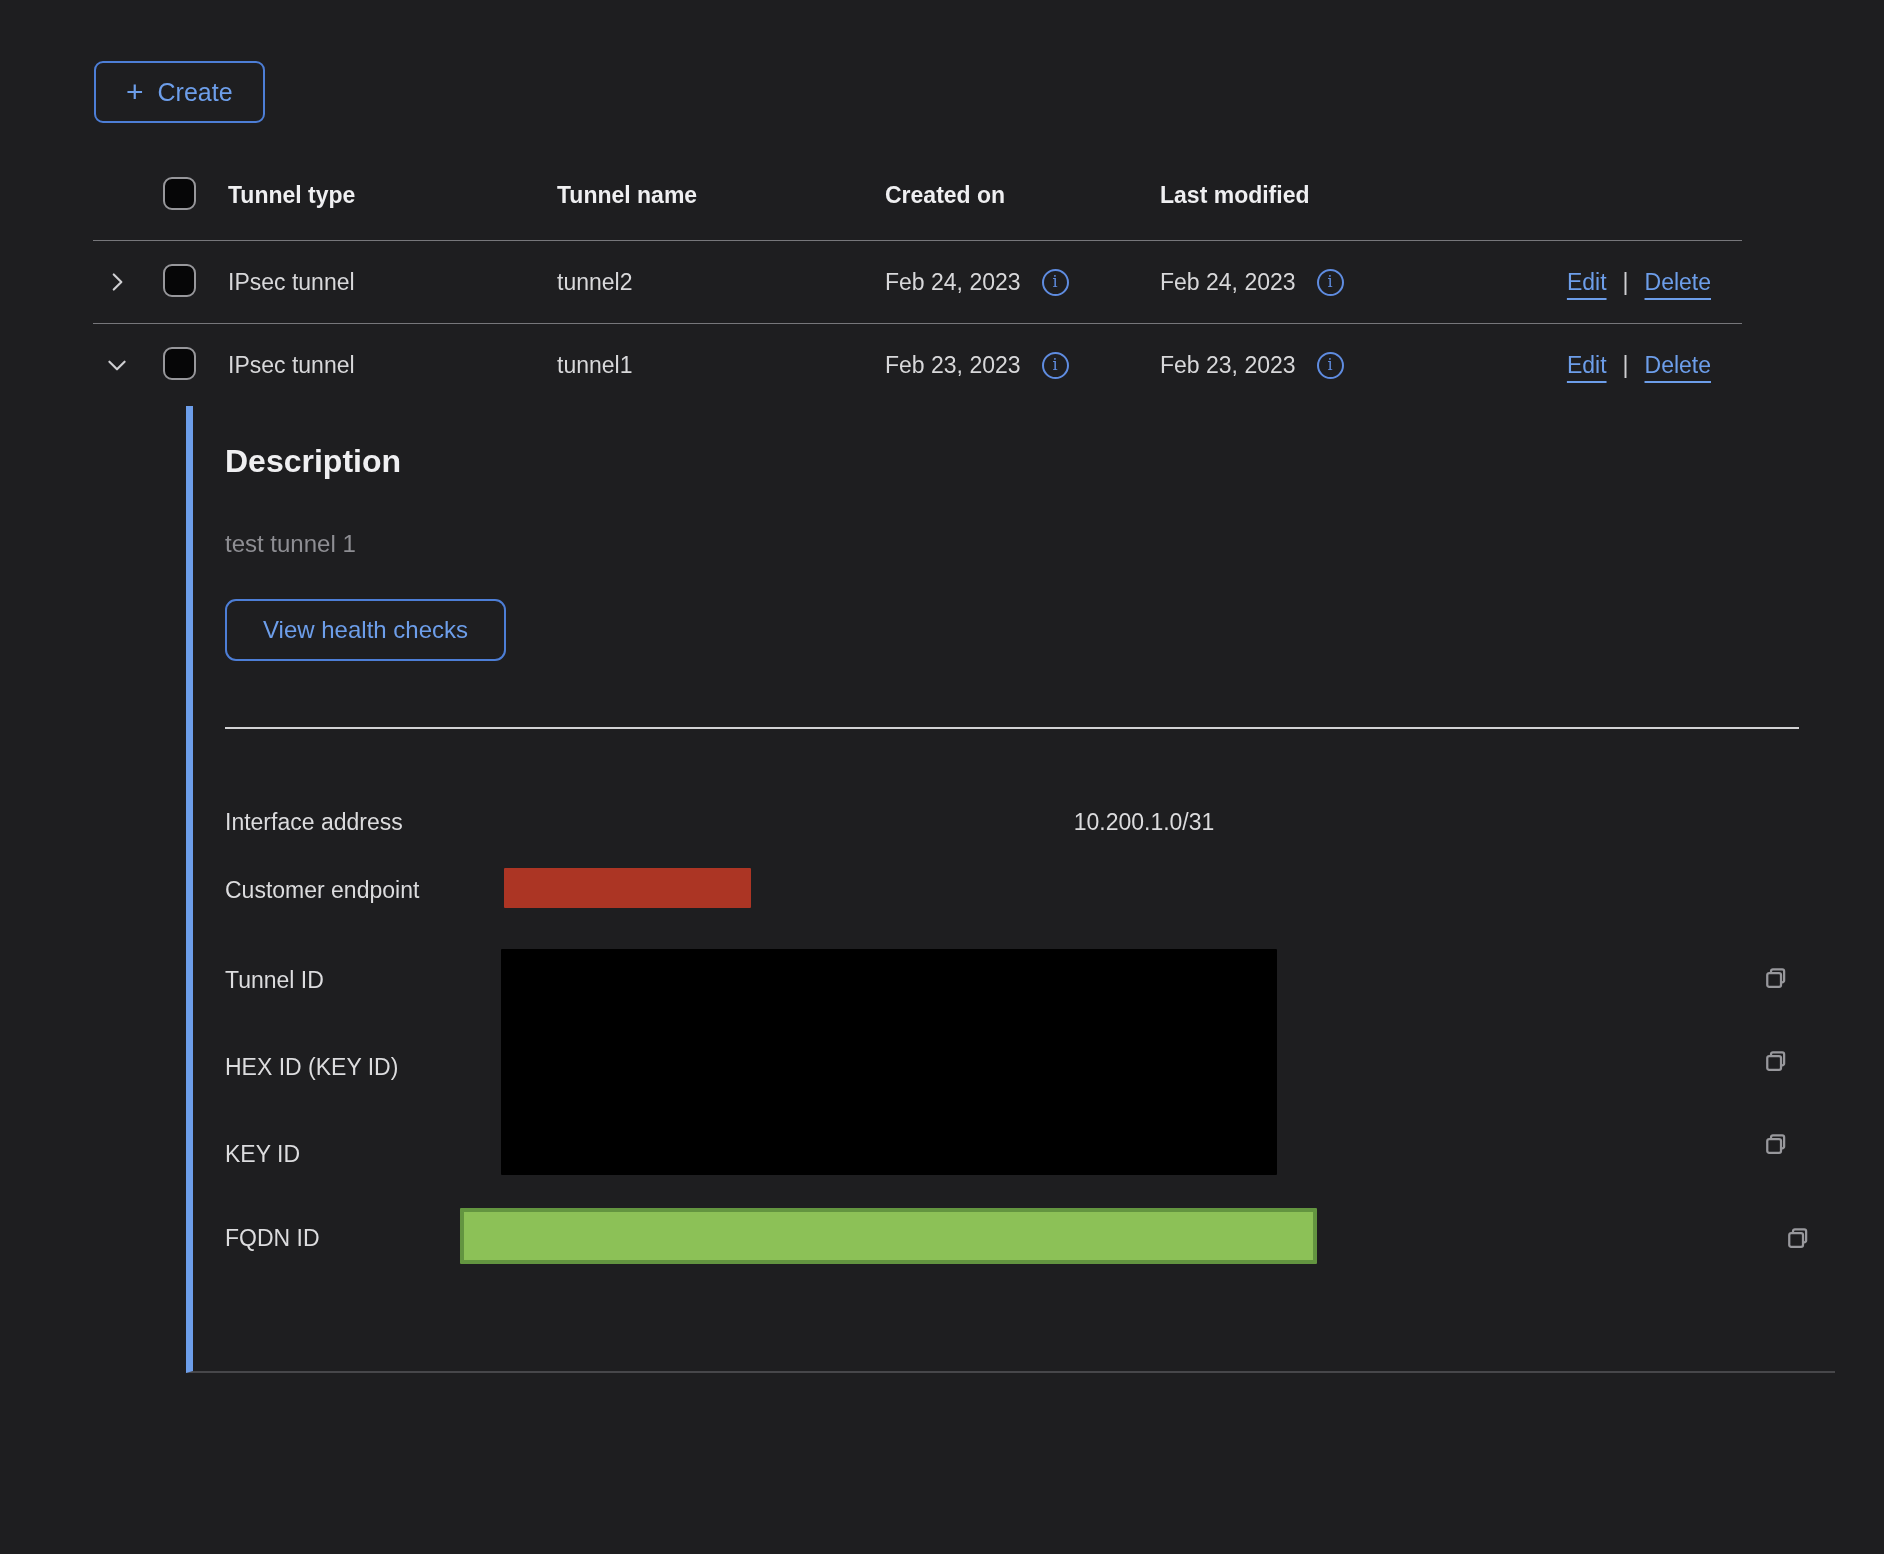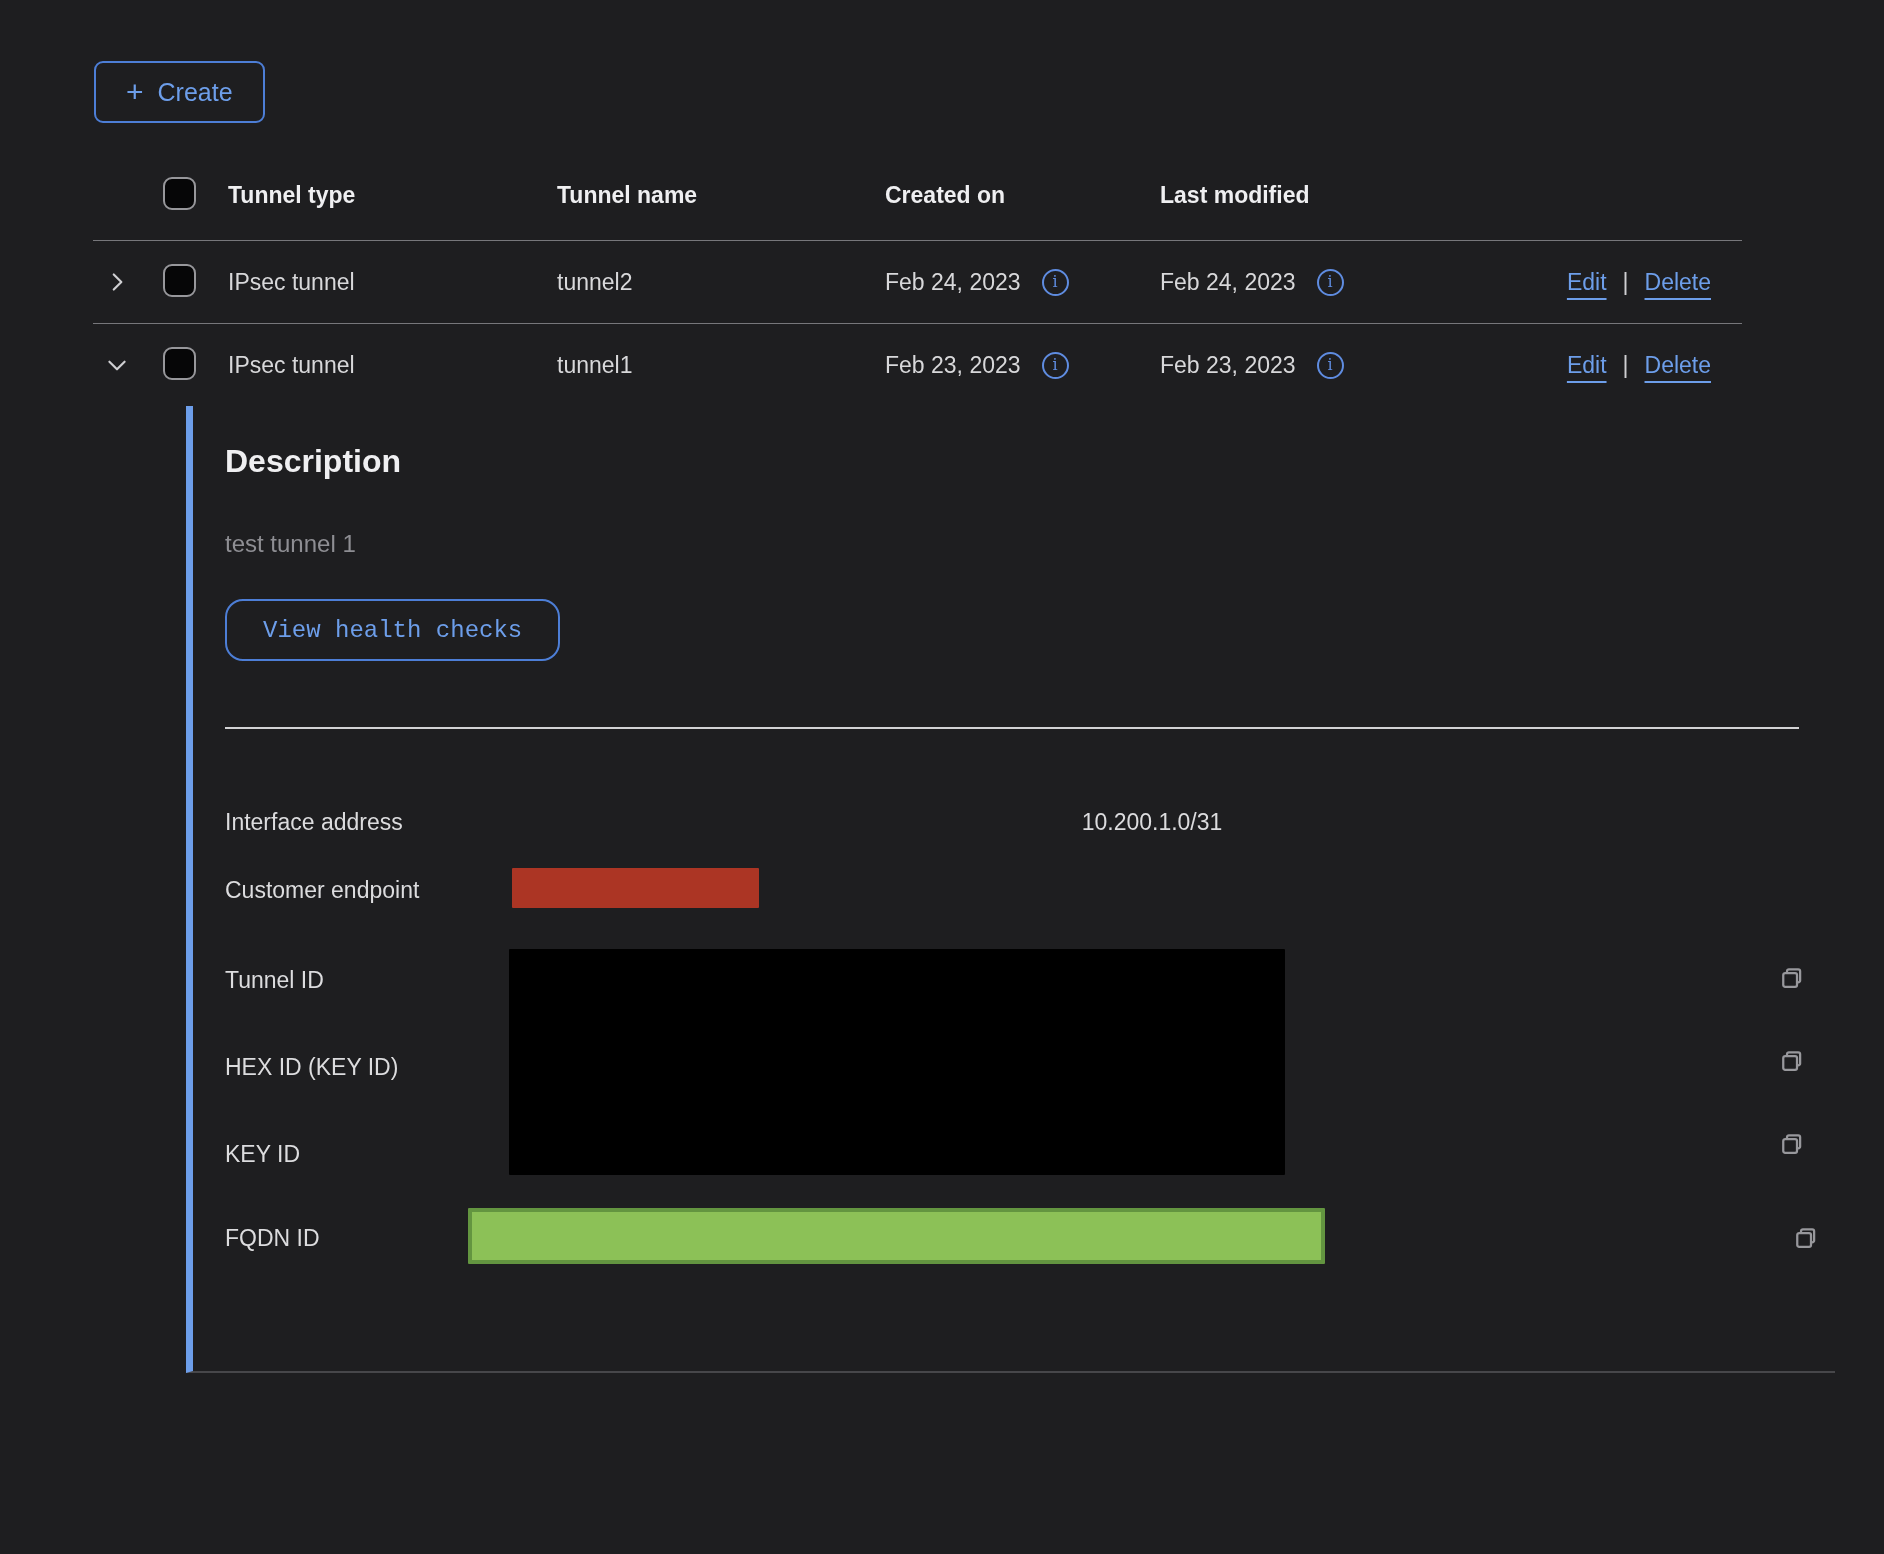--- a/index.html
+++ b/index.html
@@ -45,27 +45,27 @@
   .panel{
     width:1649px;margin-left:93px;box-sizing:border-box;
     border-left:7px solid #6d9eea;border-bottom:2px solid #47474a;
     padding:40px 0 68px 32px;
   }
   .desc-label{font-size:32px;font-weight:700;color:#efeff1;line-height:30px;}
   .desc-value{font-size:24px;color:#8e8e93;line-height:30px;margin-top:53px;}
   .health-btn{
     display:inline-flex;align-items:center;justify-content:center;
     margin-top:40px;height:62px;padding:0 36px;
-    background:transparent;border:2px solid #4d7ed6;border-radius:18px;
-    color:#6d9eea;font-size:24px;font-family:Liberation Mono, monospace;cursor:pointer;
+    background:transparent;border:2px solid #4d7ed6;border-radius:11px;
+    color:#6d9eea;font-size:24px;font-family:Liberation Sans, sans-serif;cursor:pointer;
   }
   .rule{height:2px;background:#d2d2d4;border:none;margin:66px 36px 0 0;}
   
   .details{margin-top:70px;}
-  .drow{display:grid;grid-template-columns:276px 1260px auto;align-items:center;gap:8px;}
+  .drow{display:grid;grid-template-columns:276px 1260px auto;align-items:center;}
   .dlabel{font-size:23px;color:#dcdcde;line-height:30px;}
   .dvalue-text{font-size:23px;color:#dcdcde;padding-left:26px;text-align:center;}
   .r-interface{min-height:46px;margin-bottom:23px;}
   .r-customer{min-height:40px;margin-bottom:37px;}
   .r-cloudflare{min-height:34px;margin-bottom:33px;}
   .block{border-radius:1px;}
   .block.red{width:247px;height:40px;margin-left:3px;}
   .block.blue{width:225px;height:34px;margin-left:3px;}
   .idgroup{height:226px;margin-bottom:33px;align-items:stretch;}
   .labelstack{display:flex;flex-direction:column;padding-top:16px;}

